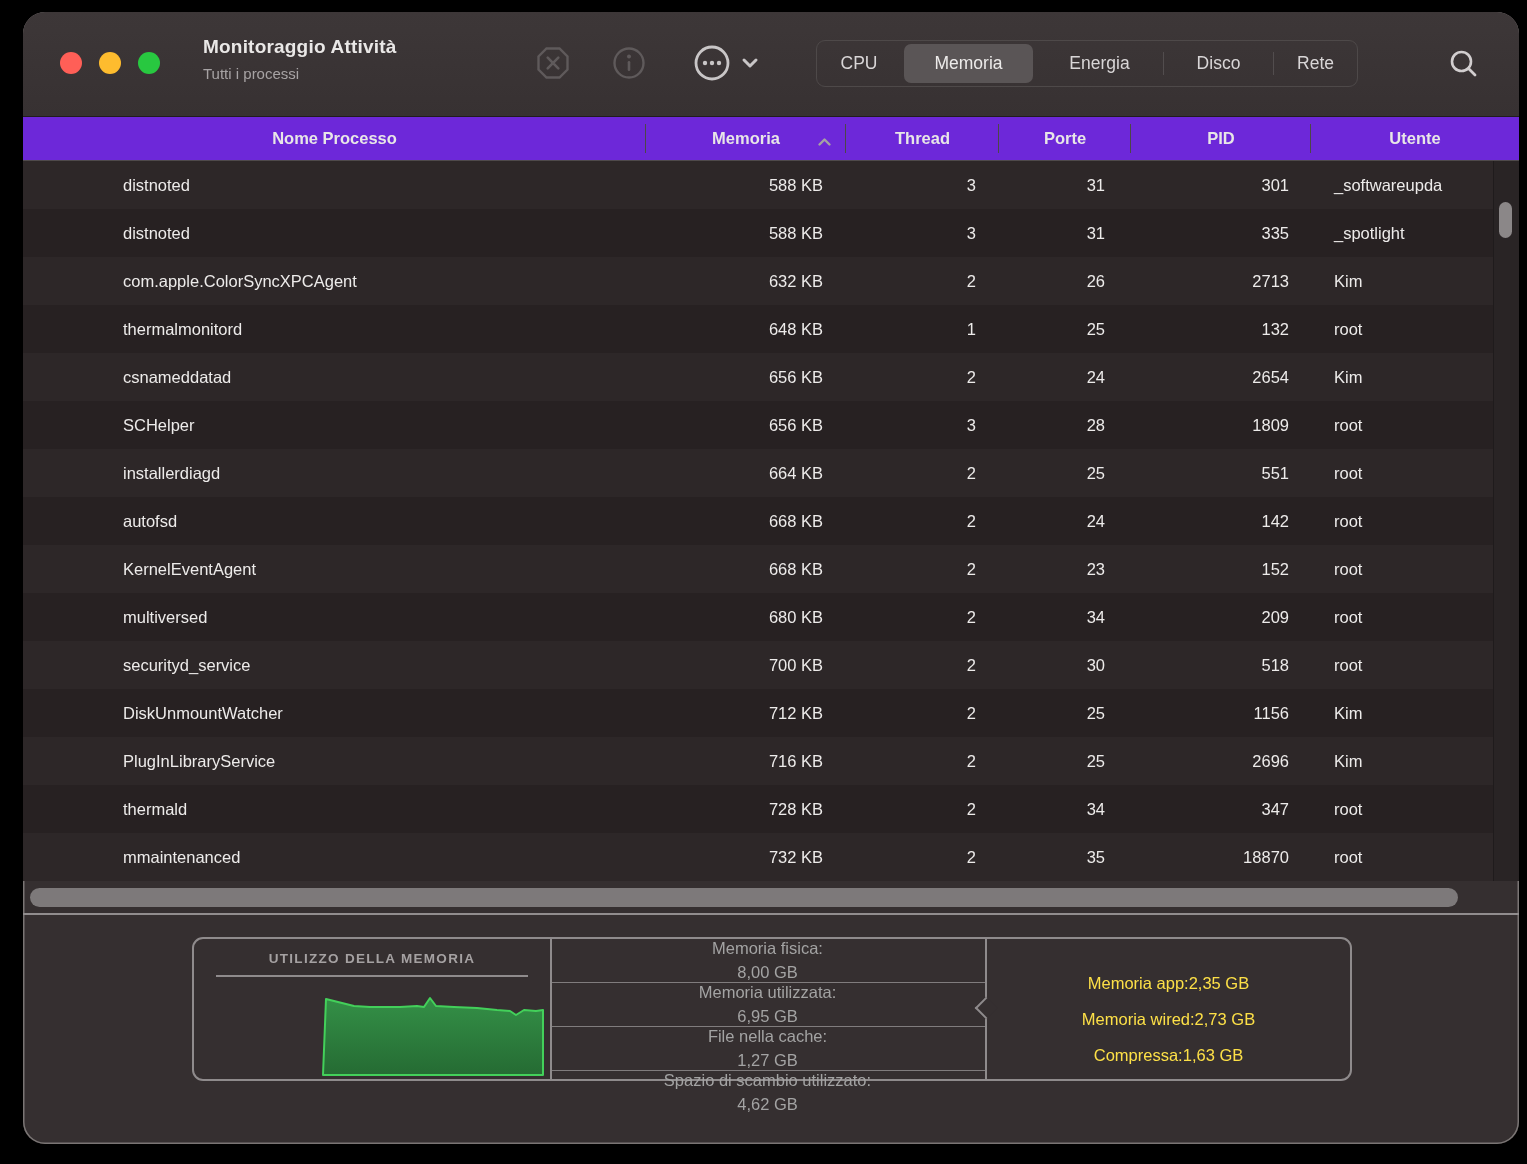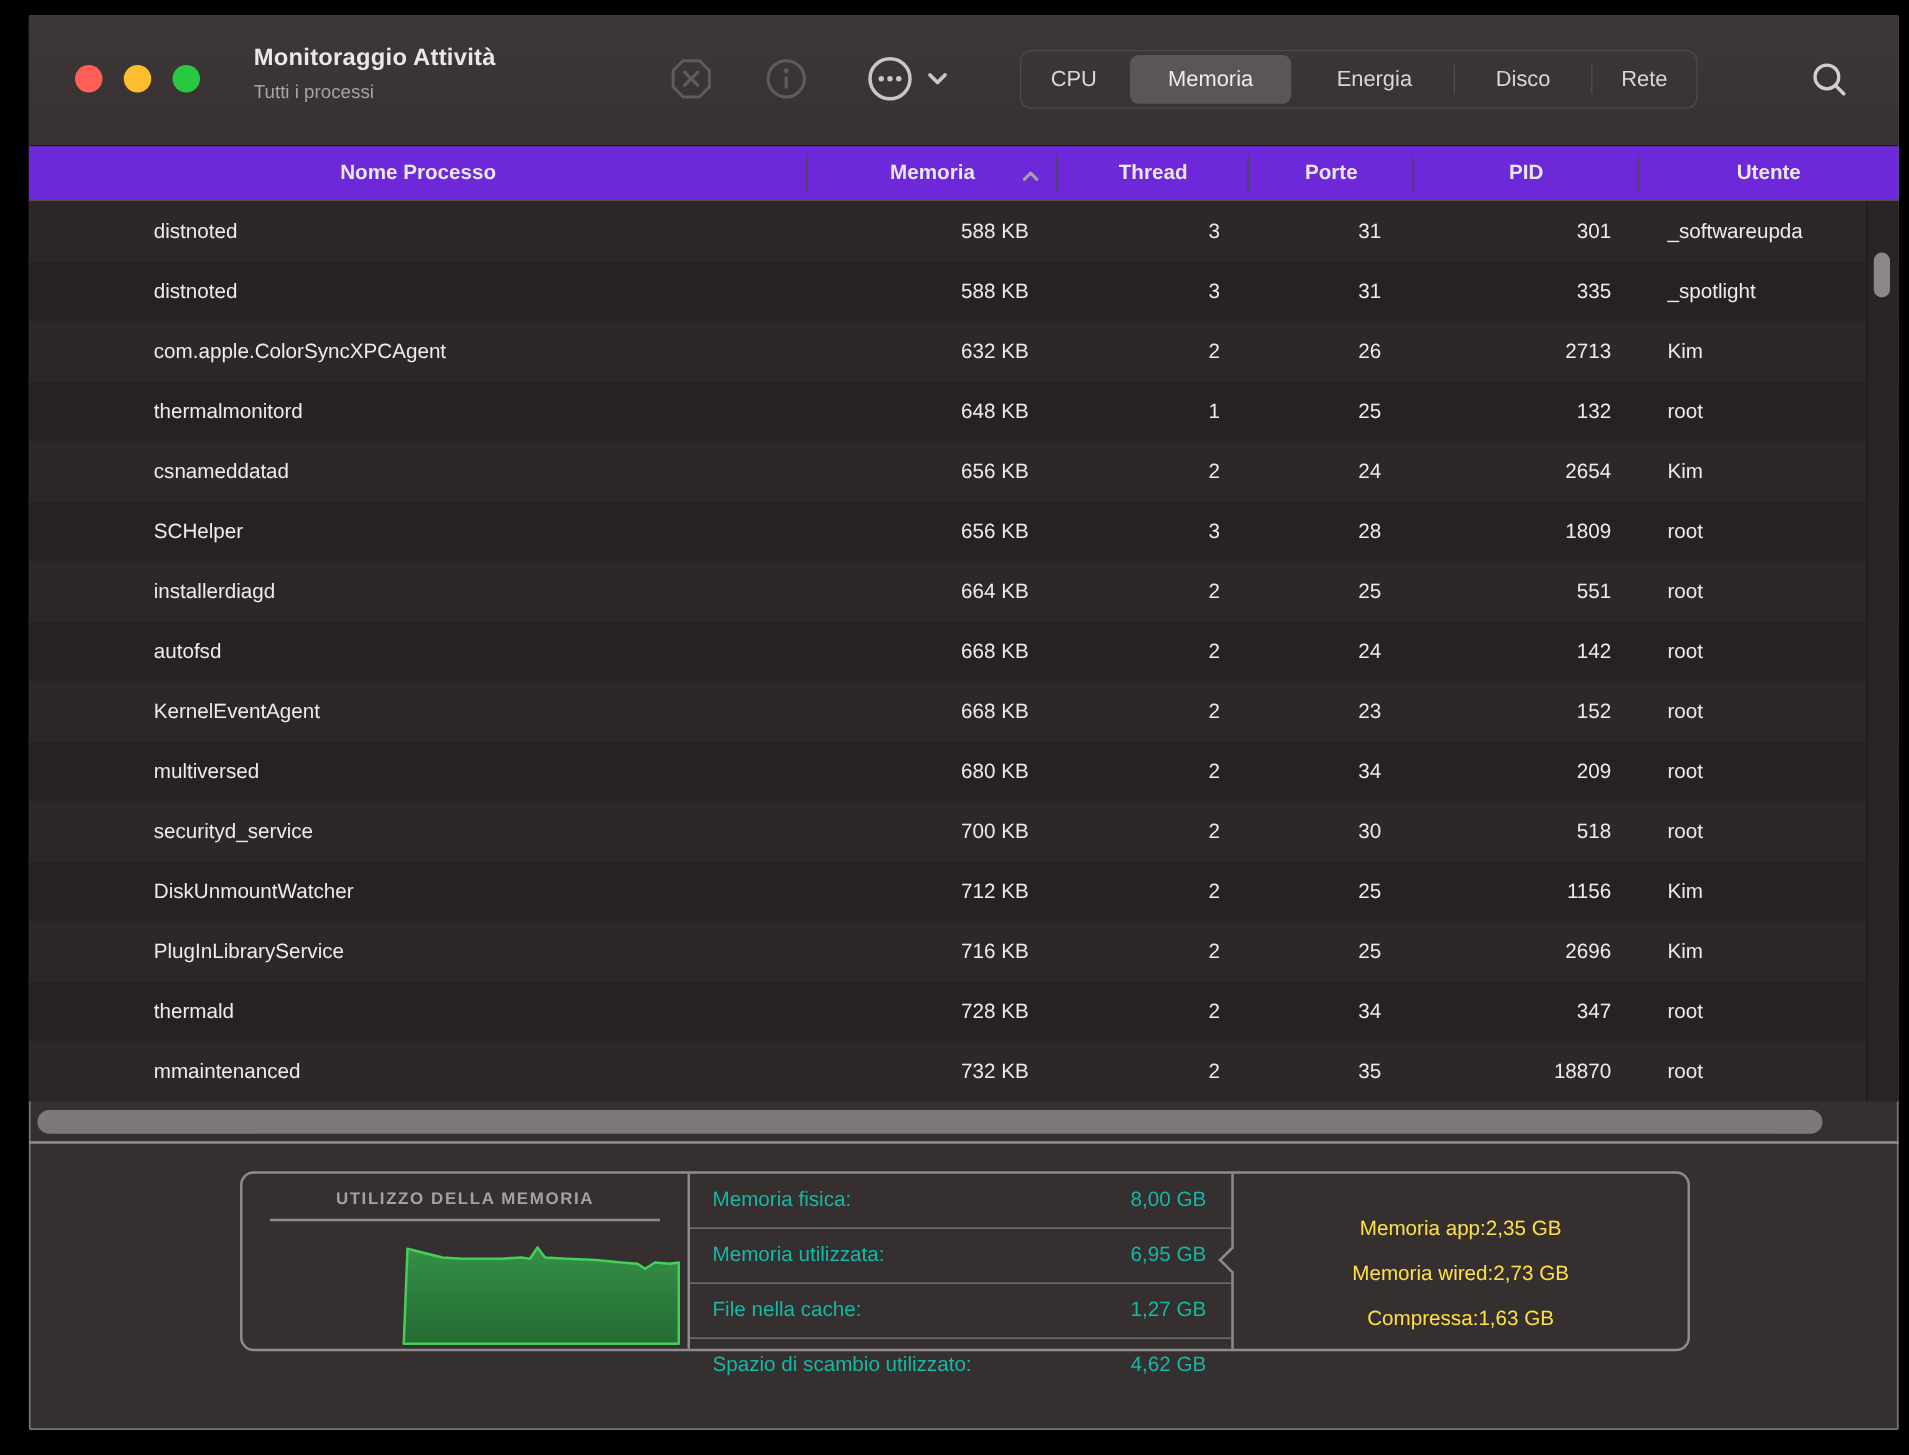--- a/index.html
+++ b/index.html
@@ -1,19 +1,19 @@
 <!DOCTYPE html>
 <html><head>
 <meta charset="utf-8">
 <style>
   html,body{margin:0;padding:0;background:#000;}
   .stage{position:relative;width:1527px;height:1164px;background:#000;overflow:hidden;
          font-family:"Liberation Sans",sans-serif;-webkit-font-smoothing:antialiased;}
   .window{position:absolute;left:23px;top:12px;width:1496px;height:1132px;background:#352f30;
-          border-radius:2px;overflow:hidden;box-shadow:inset 0 0 0 1.5px #7a7574;}
+          border-radius:22px;overflow:hidden;box-shadow:inset 0 0 0 1.5px #7a7574;}
   
   .titlebar{position:absolute;left:0;top:0;width:100%;height:105px;
             background:linear-gradient(#3d3738,#373132);border-bottom:1px solid #211d1e;box-sizing:border-box;}
   .tl{position:absolute;top:40px;width:22px;height:22px;border-radius:50%;}
   .title-block{position:absolute;left:180px;top:24px;}
   .title{font-size:19px;font-weight:bold;color:#eae8e7;letter-spacing:.2px;}
   .subtitle{font-size:15px;color:#a7a3a4;margin-top:7px;}
   .icon-btn{position:absolute;background:none;border:none;padding:0;cursor:default;}
   
   .segctl{position:absolute;left:793px;top:28px;height:47px;display:flex;align-items:stretch;
@@ -53,21 +53,21 @@
   .panel{position:absolute;left:169px;top:925px;width:1160px;height:144px;display:flex;
          border:2px solid #8f8b8c;border-radius:11px;box-sizing:border-box;}
   .p-left{width:358px;border-right:2px solid #8f8b8c;box-sizing:border-box;position:relative;}
   .p-mid{width:433px;box-sizing:border-box;}
   .p-right{flex:1;border-left:2px solid #8f8b8c;box-sizing:border-box;position:relative;padding-top:26px;}
   .usage-title{margin-top:12px;text-align:center;font-size:13.5px;font-weight:bold;
                letter-spacing:1.3px;color:#a5a1a2;}
   .usage-underline{width:312px;height:2px;background:#8f8b8c;margin:9px auto 0;}
   .chart-svg{position:absolute;left:3px;bottom:2px;}
   .stat-row{height:43px;display:flex;align-items:center;justify-content:space-between;
-            padding:0 20px 0 18px;font-size:16.5px;color:#14b8a6;}
+            padding:0 20px 0 18px;font-size:16.5px;color:#a3a3a3;flex-direction:column;}
   .stat-row:not(:last-child){border-bottom:1.5px solid #807c7d;}
   .stat-label{font-weight:500;}
   .bd-row{height:36px;display:flex;align-items:center;justify-content:center;
           padding:0 28px;font-size:16.5px;color:#fde047;}
   .notch{position:absolute;left:-9px;top:61px;width:16px;height:16px;background:#352f30;
          border-left:2px solid #8f8b8c;border-bottom:2px solid #8f8b8c;transform:rotate(45deg);box-sizing:border-box;}
 </style>
 </head>
 <body>
 

